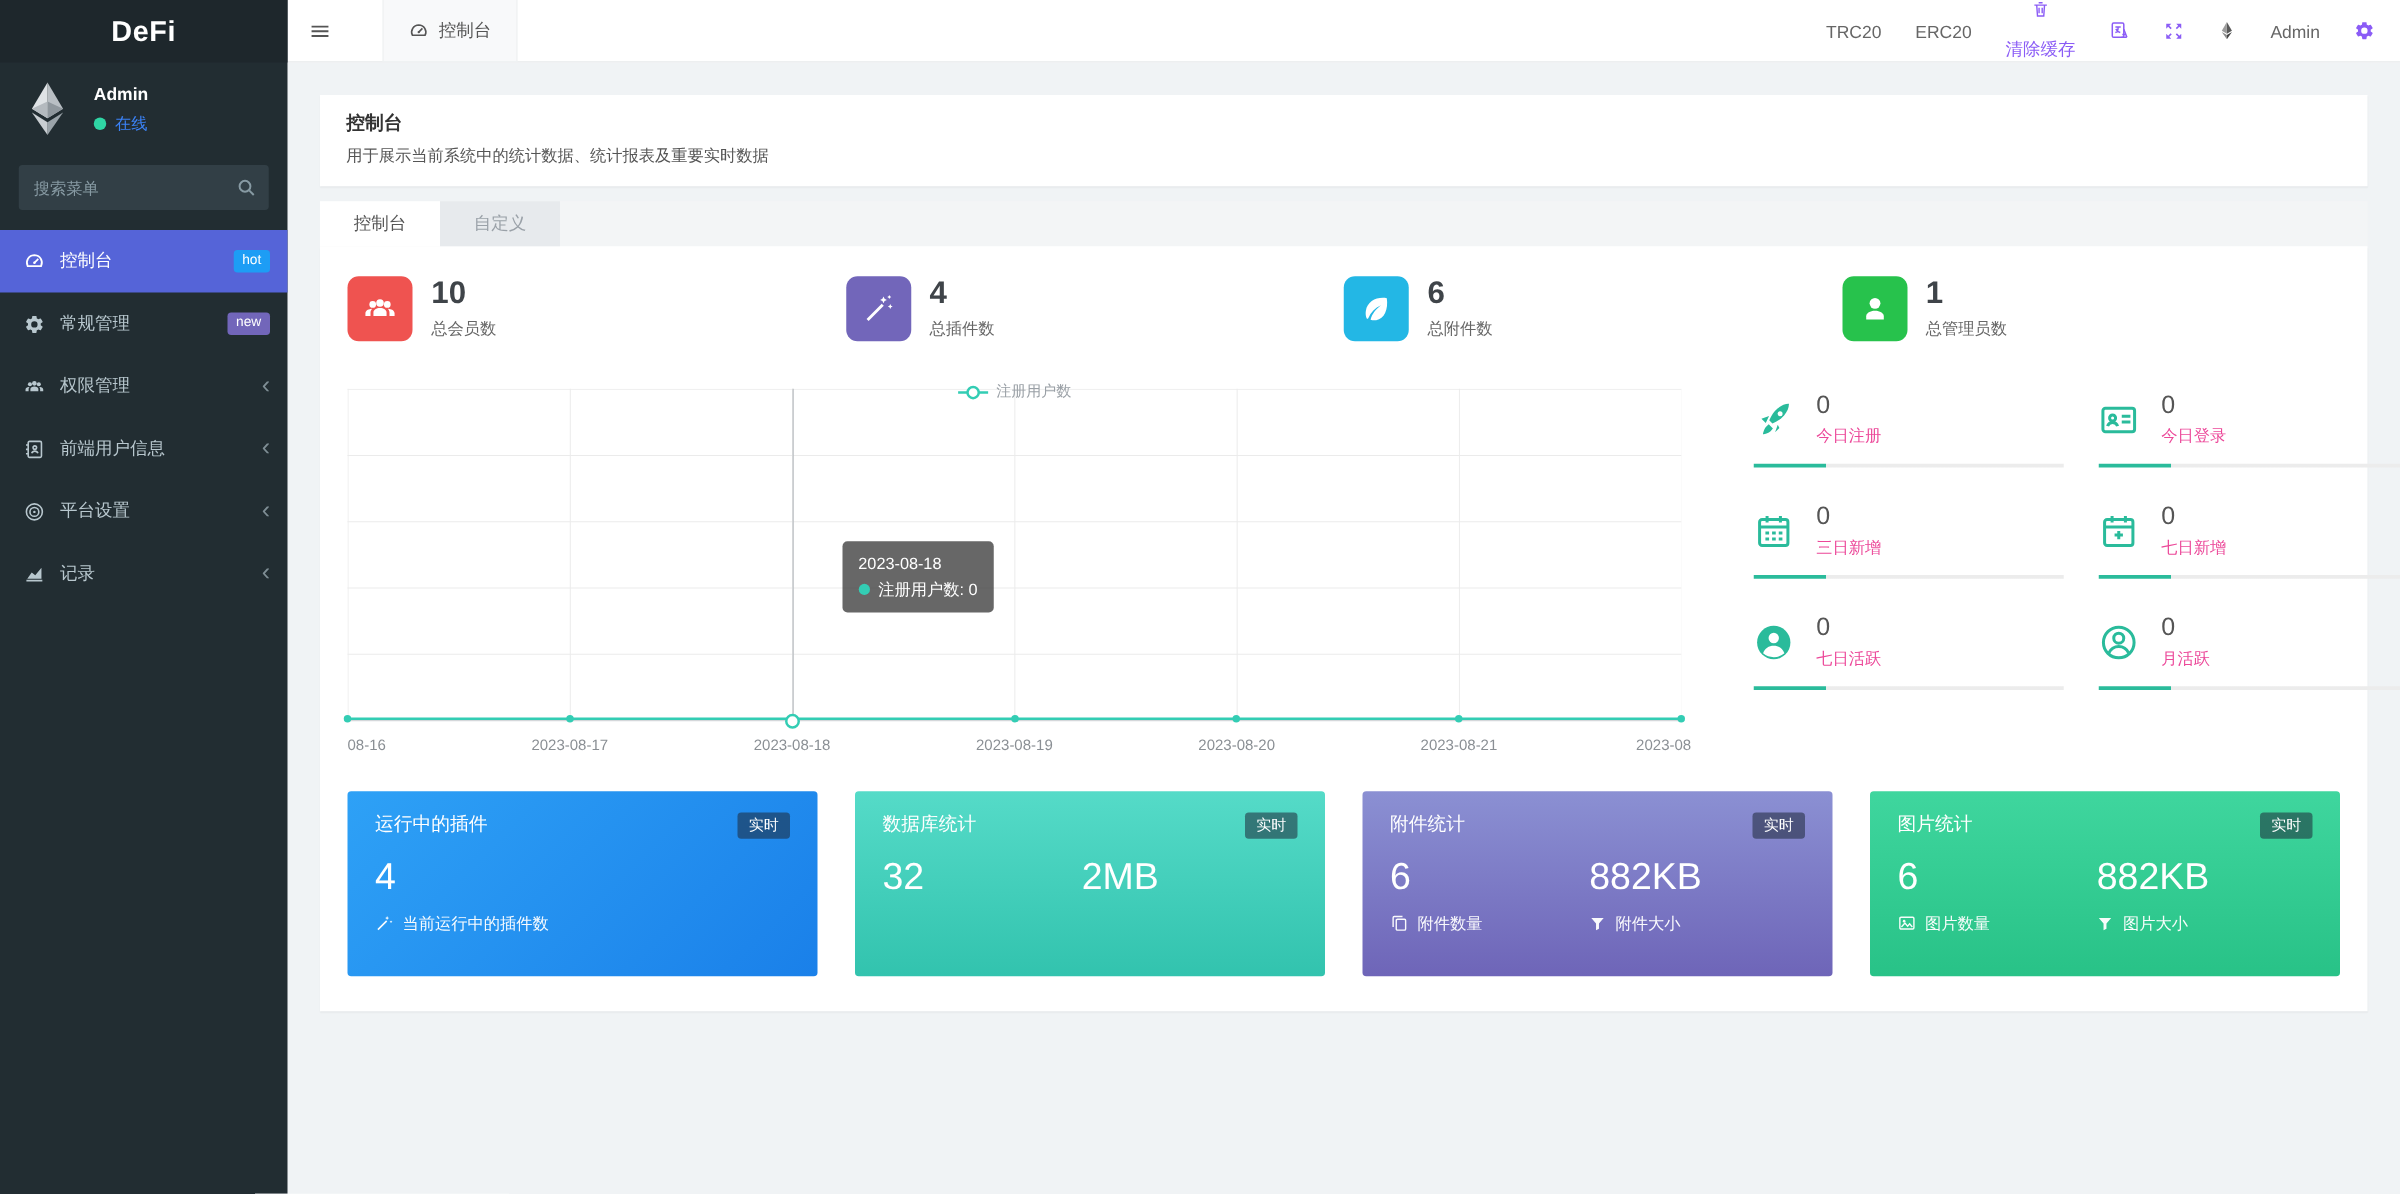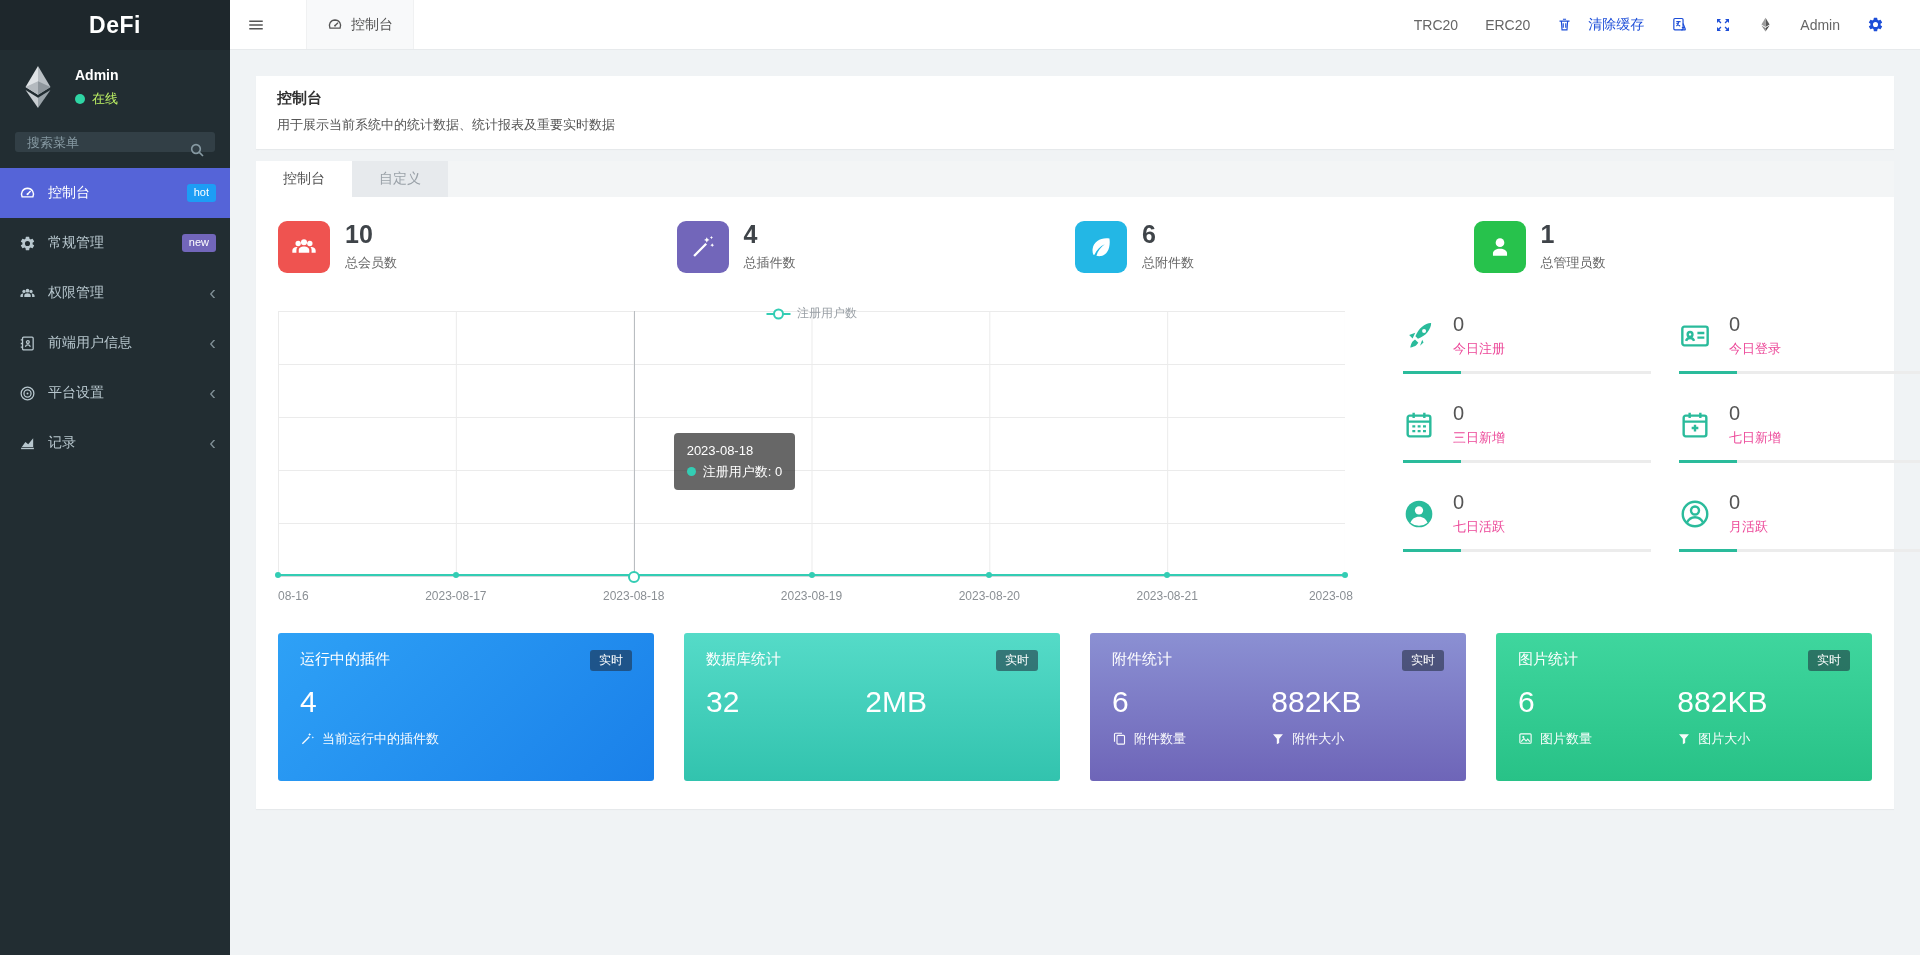--- a/index.html
+++ b/index.html
@@ -6,43 +6,43 @@
   html,body { width:1920px; height:955px; overflow:hidden; }
   body { font-family:"Liberation Sans","DejaVu Sans",sans-serif; background:#f0f3f5; position:relative; font-size:14px; }
   svg { display:block; }
 
   
   .sidebar { position:absolute; left:0; top:0; width:230px; height:955px; background:#222d32; color:#b8c7ce; z-index:20; }
   .logo { height:50px; background:#1e272c; color:#fff; font-size:23px; font-weight:700; display:flex; align-items:center; justify-content:center; letter-spacing:.5px; }
   .user-panel { display:flex; align-items:center; padding:14px 15px 12px; }
   .avatar { width:46px; height:46px; margin-right:14px; }
   .user-name { color:#fff; font-weight:700; font-size:14px; }
-  .user-status { display:flex; align-items:center; margin-top:7px; color:#bef264; font-size:13px; }
+  .user-status { display:flex; align-items:center; margin-top:7px; color:#3b82f6; font-size:13px; }
   .status-dot { width:10px; height:10px; border-radius:50%; background:#2fd5a4; margin-right:7px; }
   .search-box { margin:10px 15px 16px; position:relative; }
-  .search-box input { width:100%; height:20px; background:#323f46; border:0; border-radius:3px; color:#86efac; padding:0 34px 0 12px; font-size:13px; outline:none; font-family:inherit; }
+  .search-box input { width:100%; height:36px; background:#323f46; border:0; border-radius:3px; color:#86efac; padding:0 34px 0 12px; font-size:13px; outline:none; font-family:inherit; }
   .search-box input::placeholder { color:#879aa3; }
   .search-ic { position:absolute; right:10px; top:10px; color:#879aa3; }
   .menu { list-style:none; }
   .menu-item { height:50px; display:flex; align-items:center; padding:0 14px 0 18px; cursor:pointer; font-size:14px; position:relative; }
   .menu-item.active { background:#5564d8; color:#fff; }
   .mi-icon { width:18px; margin-right:12px; display:flex; justify-content:center; }
   .mi-label { flex:1; }
   .badge { font-size:11px; color:#fff; border-radius:3px; padding:2px 7px; line-height:1.2; }
   .badge.hot { background:#1d9df5; }
   .badge.new { background:#7266ba; }
   .chev { color:#7f8e95; font-size:20px; line-height:1; padding-bottom:3px; }
 
   
   .topbar { position:absolute; left:230px; top:0; right:0; height:50px; background:#fff; border-bottom:1px solid #e7eaec; display:flex; align-items:stretch; z-index:10; }
   .hamburger { width:52px; display:flex; align-items:center; justify-content:center; color:#555; cursor:pointer; }
   .tb-tab { display:flex; align-items:center; gap:8px; padding:0 20px; margin-left:24px; background:#f8f9fa; border-left:1px solid #f0f1f2; border-right:1px solid #f0f1f2; color:#555; cursor:pointer; }
-  .tb-right { margin-left:auto; display:flex; align-items:center; gap:27px; padding-right:36px; color:#666;text-align:center; }
+  .tb-right { margin-left:auto; display:flex; align-items:center; gap:27px; padding-right:20px; color:#666;text-align:center; }
   .tb-link { cursor:pointer; }
-  .tb-btn { display:flex; align-items:center; gap:16px; cursor:pointer; color:#1d4ed8; }
+  .tb-btn { display:flex; align-items:center; gap:16px; cursor:pointer; color:#8b5cf6;flex-direction:column; }
 
   
   .main { position:absolute; left:230px; top:50px; right:0; bottom:0; padding:26px 26px 0; }
   .page-head { background:#fff; padding:13px 21px 15px; box-shadow:0 1px 1px rgba(0,0,0,.04); }
   .page-title { font-size:15px; font-weight:700; color:#333; }
   .page-sub { font-size:13px; color:#555; margin-top:8px; }
   .tabstrip { margin-top:12px; background:#f3f5f6; display:flex; height:36px; }
   .tab { padding:0 27px; display:flex; align-items:center; font-size:14px; cursor:pointer; }
   .tab.active { background:#fff; color:#555; }
   .tab.inactive { background:#e7eaed; color:#9aa1a8; }

